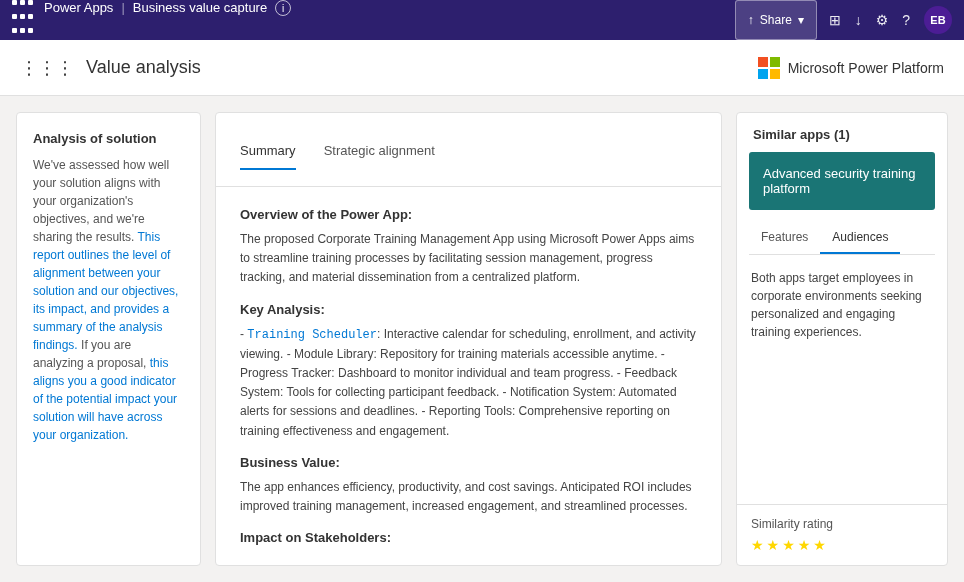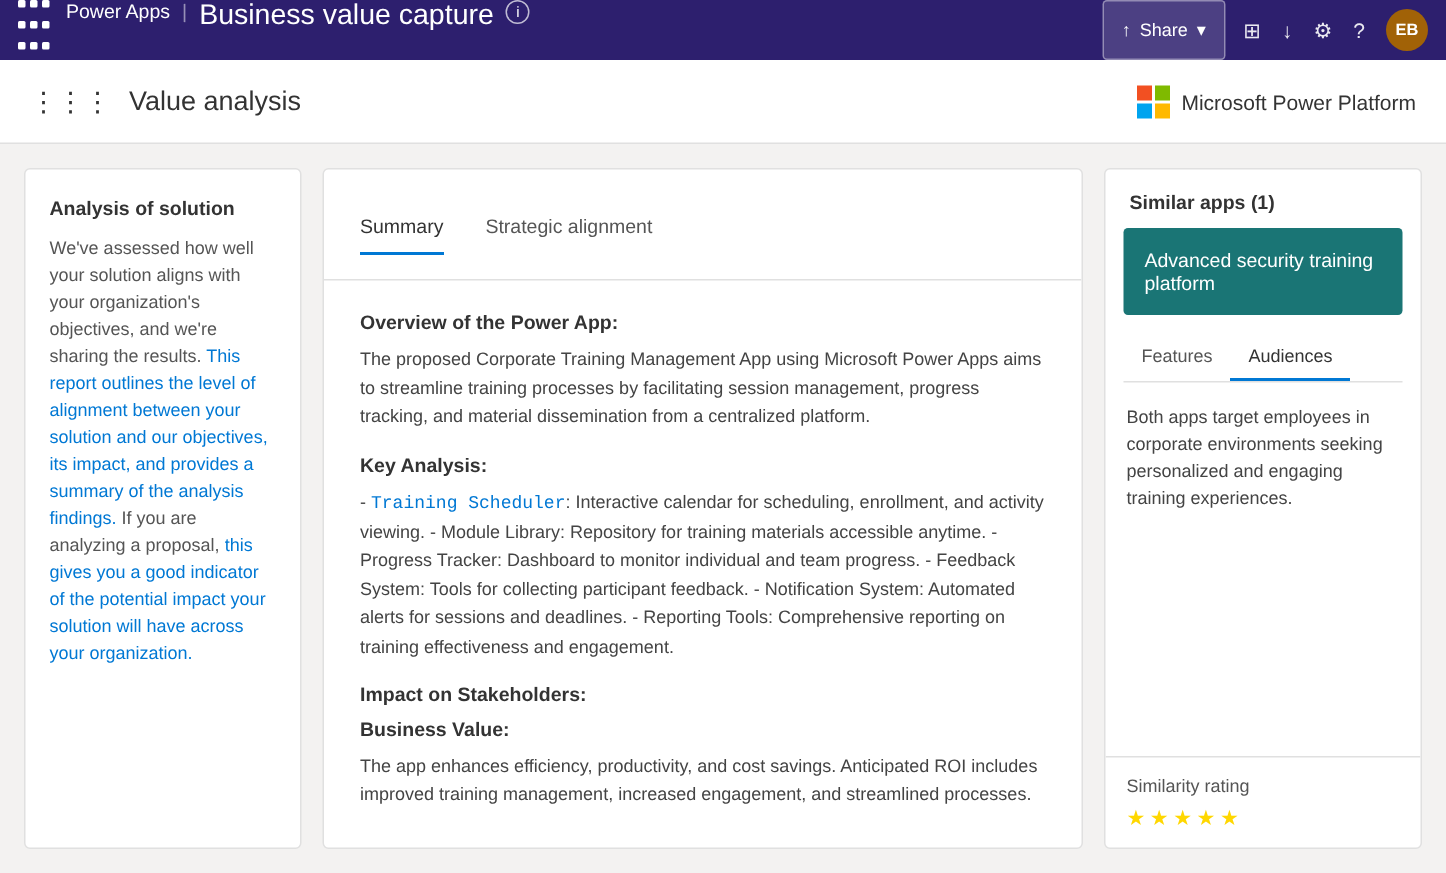--- a/index.html
+++ b/index.html
@@ -15,39 +15,39 @@
     }
     .nav-dots {
       display: grid;
       grid-template-columns: repeat(3,6px);
       gap: 2px;
       margin-right: 10px;
     }
     .nav-dot { width: 5px; height: 5px; background: white; border-radius: 1px; }
     .nav-title { font-size: 13px; color: white; font-weight: 400; }
     .nav-separator { margin: 0 8px; color: rgba(255,255,255,0.5); }
-    .nav-app { font-size: 19px; color: white; }
+    .nav-app { font-size: 13px; color: white; }
     .nav-info { width: 16px; height: 16px; border-radius: 50%; border: 1px solid rgba(255,255,255,0.7); display: flex; align-items: center; justify-content: center; font-size: 10px; color: white; margin-left: 8px; }
     .nav-spacer { flex: 1; }
     .nav-share-btn {
       background: rgba(255,255,255,0.15);
       border: 1px solid rgba(255,255,255,0.4);
       color: white;
       padding: 4px 12px;
       border-radius: 3px;
       font-size: 12px;
       display: flex;
       align-items: center;
       gap: 6px;
       cursor: pointer;
     }
     .nav-icons { display: flex; align-items: center; gap: 14px; margin-left: 12px; }
     .nav-icon { color: rgba(255,255,255,0.9); font-size: 14px; cursor: pointer; }
     .nav-avatar {
-      width: 28px; height: 28px; background: #a16207; border-radius: 50%;
+      width: 28px; height: 28px; background: #4c1d95; border-radius: 50%;
       display: flex; align-items: center; justify-content: center;
       color: white; font-size: 11px; font-weight: 600;
     }
 
     
     .page-header {
       background: white;
       height: 56px;
       display: flex;
       align-items: center;
@@ -204,21 +204,21 @@
 </div>
 
 <div class="main-content">
 
   <div class="left-panel">
     <h3>Analysis of solution</h3>
     <p>
       <span>We've assessed how well your solution aligns with your organization's objectives, and we're sharing the results.</span>
       <span class="highlight">This report outlines the level of alignment between your solution and our objectives, its impact, and provides a summary of the analysis findings.</span>
       <span>If you are analyzing a proposal,</span>
-      <span class="highlight">this gives you a good indicator of the potential impact your solution will have across your organization.</span>
+      <span class="highlight">this aligns you a good indicator of the potential impact your solution will have across your organization.</span>
     </p>
   </div>
 
   <div class="center-panel">
     <div class="tabs">
       <div class="tab active">Summary</div>
       <div class="tab">Strategic alignment</div>
     </div>
     <div class="tab-content">
       <div>
@@ -227,29 +227,29 @@
           The proposed Corporate Training Management App using Microsoft Power Apps aims to streamline training processes by facilitating session management, progress tracking, and material dissemination from a centralized platform.
         </p>
       </div>
       <div>
         <p class="section-title">Key Analysis:</p>
         <p class="section-text">
           - <span class="link">Training Scheduler</span>: Interactive calendar for scheduling, enrollment, and activity viewing. - Module Library: Repository for training materials accessible anytime. - Progress Tracker: Dashboard to monitor individual and team progress. - Feedback System: Tools for collecting participant feedback. - Notification System: Automated alerts for sessions and deadlines. - Reporting Tools: Comprehensive reporting on training effectiveness and engagement.
         </p>
       </div>
       <div>
-        <p class="section-title">Impact on Stakeholders:</p>
-
-      </div>
-      <div>
         <p class="section-title">Business Value:</p>
         <p class="section-text">
           The app enhances efficiency, productivity, and cost savings. Anticipated ROI includes improved training management, increased engagement, and streamlined processes.
         </p>
       </div>
+      <div>
+        <p class="section-title">Impact on Stakeholders:</p>
+
+      </div>
     </div>
   </div>
 
   <div class="right-panel">
     <div class="right-panel-header">
       <h3>Similar apps (1)</h3>
     </div>
     <div class="similar-app-card">
       <span class="similar-app-card-title">Advanced security training platform</span>
     </div>

